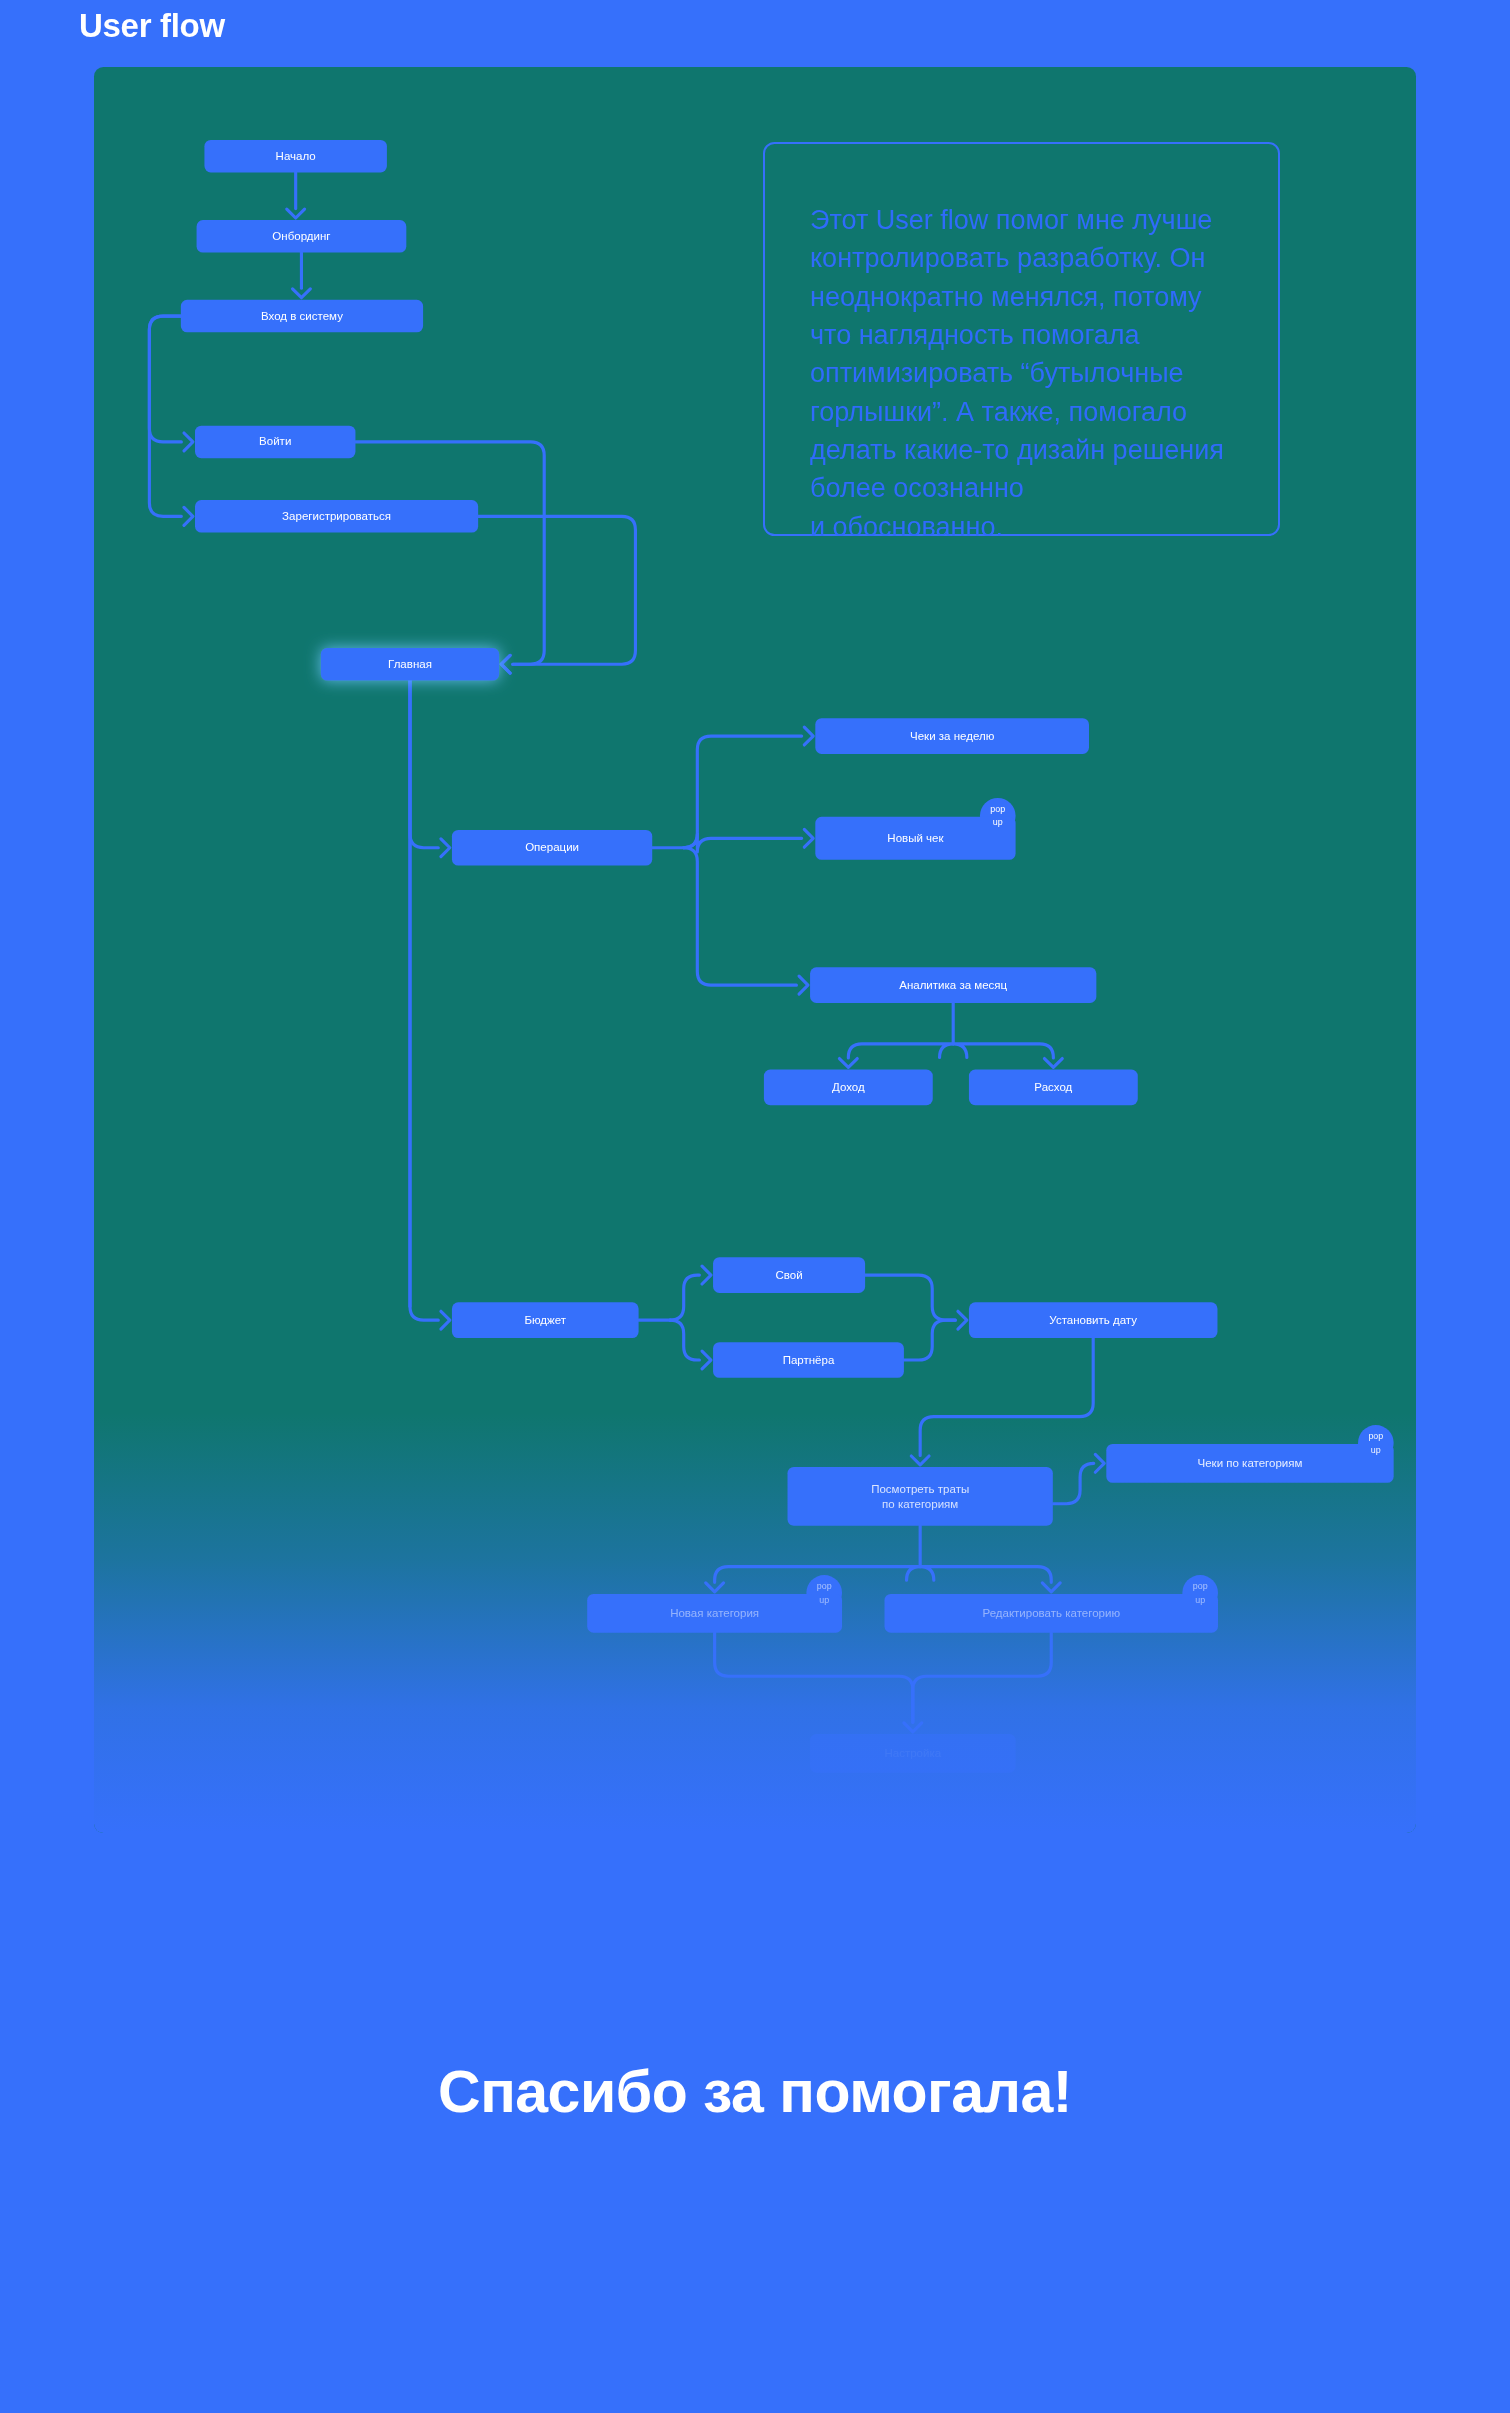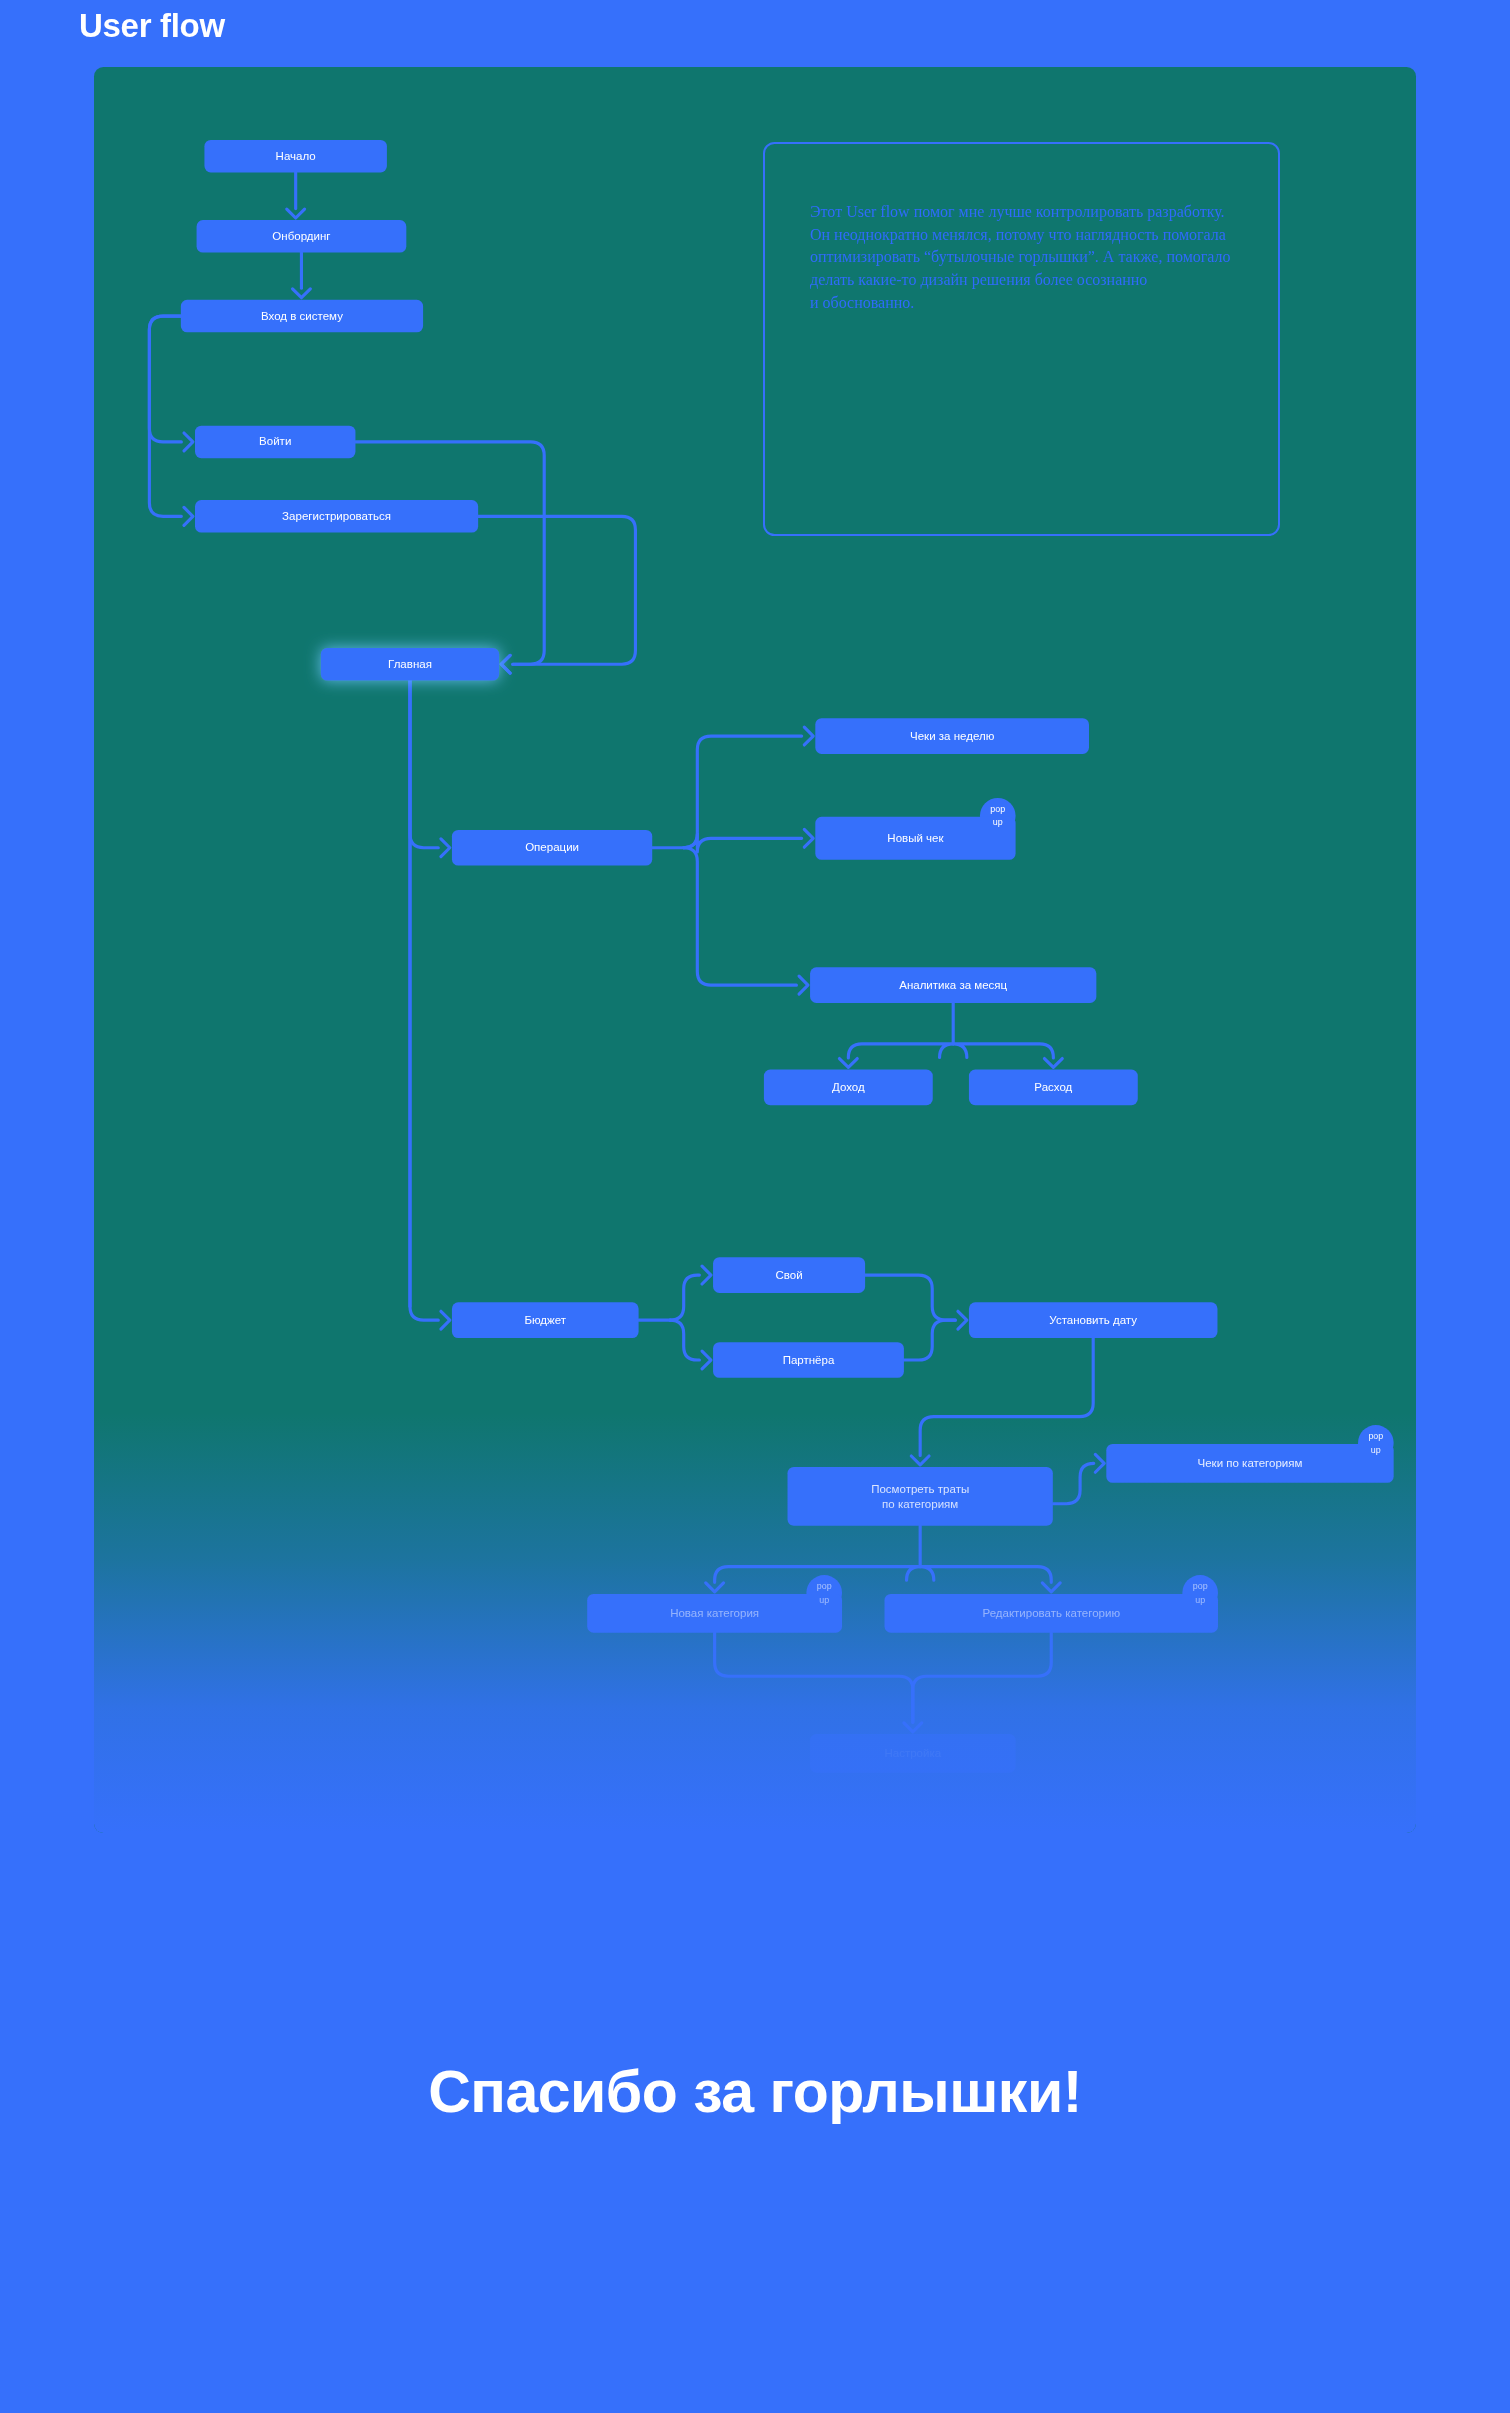--- a/index.html
+++ b/index.html
@@ -49,23 +49,22 @@
   
   .note-box {
     position:absolute; left:763px; top:142px;
     width:517px; height:394px;
     border:2.6px solid #3670FB; border-radius:11.5px;
     background:transparent;
   }
   .note-text {
     position:absolute; left:810px; top:201px;
     width:435px;
-    color:#2F6BFB; font-size:16px; line-height:1.42;
+    color:#2F6BFB; font-size:27px; line-height:1.42;
     white-space:pre-line;
-    font-family:Liberation Serif, serif;
   }
 
   .thanks {
     position:absolute; left:0; top:2058px; width:1510px;
     text-align:center; color:#FFFFFF;
     font-size:59px; font-weight:bold; letter-spacing:-0.5px;
   }
 </style>
 </head>
 <body>
@@ -237,16 +236,16 @@
           </g>
         </g>
     </svg>
     <div class="card-fade"></div>
   </div>
 
   <div class="note-box"></div>
   <div class="note-text">Этот User flow помог мне лучше контролировать разработку. Он неоднократно менялся, потому что наглядность помогала оптимизировать “бутылочные горлышки”. А также,  помогало делать какие-то дизайн решения более осознанно
 и обоснованно.</div>
 
-  <div class="thanks">Спасибо за горлышки!</div>
+  <div class="thanks">Спасибо за помогала!</div>
 
 </div>
 
 
 </body></html>

